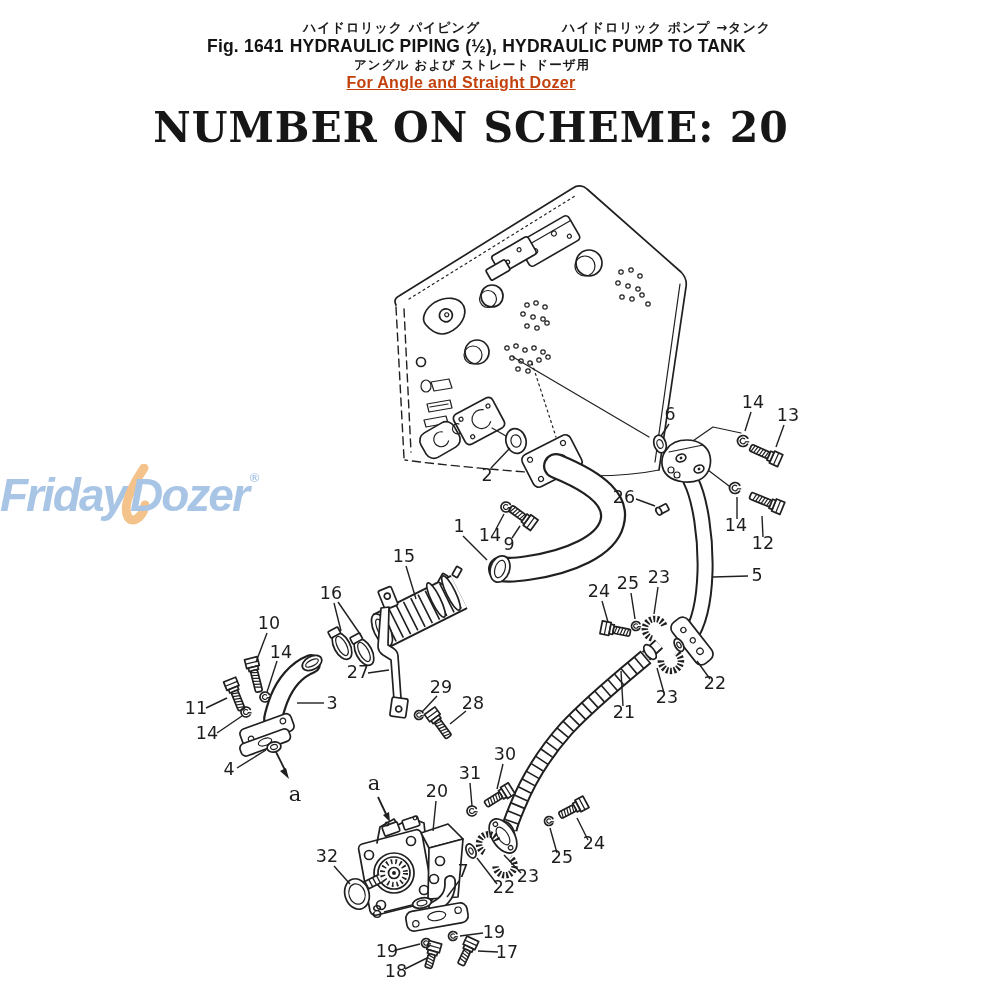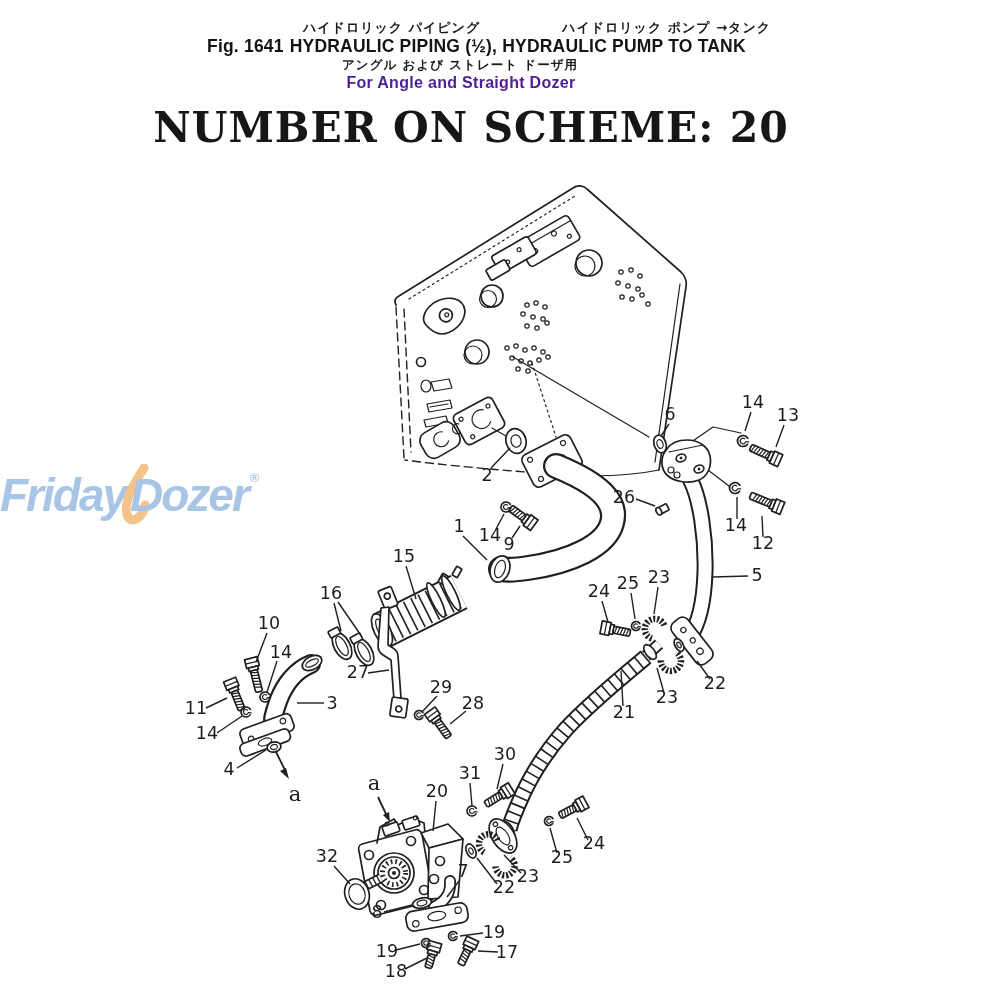--- a/index.html
+++ b/index.html
@@ -5,24 +5,24 @@
   html,body { margin:0; padding:0; background:#e8e8e8; }
   .page { position:relative; width:1000px; height:1001px; background:#ffffff; overflow:hidden;
           font-family:"Liberation Sans", sans-serif; }
   
   .jp-row { position:absolute; left:303px; top:19px; width:468px; display:flex;
             justify-content:space-between; font:bold 13px "DejaVu Sans", sans-serif;
             color:#1a1a1a; letter-spacing:1px; white-space:nowrap; }
   .title-row { position:absolute; left:207px; top:36px; white-space:nowrap;
                font:bold 17.5px "Liberation Sans", sans-serif; color:#141414; letter-spacing:0.2px; }
   .title-row .fig { margin-right:6px; }
-  .jp-sub { position:absolute; left:0; top:57px; width:920px; text-align:center;
+  .jp-sub { position:absolute; left:12px; top:57px; width:920px; text-align:center;
             font:bold 12.5px "DejaVu Sans", sans-serif; color:#1a1a1a; letter-spacing:1px; }
   .sub-en { position:absolute; left:0; top:74px; width:922px; text-align:center;
-            font:bold 16px "Liberation Sans", sans-serif; color:#4c1d95; letter-spacing:0.3px; }
+            font:bold 16px "Liberation Sans", sans-serif; color:#c2410c; letter-spacing:0.3px;text-decoration:underline; }
   .banner { position:absolute; left:0; top:104px; width:942px; text-align:center;
             font:bold 41px "DejaVu Serif", serif; color:#161616; letter-spacing:1px;
             transform:scaleY(1.03); }
   
   .wm { position:absolute; left:0; top:468px; width:1000px; display:flex; align-items:flex-start;
         justify-content:flex-start; z-index:3; mix-blend-mode:multiply; pointer-events:none; }
   .wm-word { font:italic 900 46px "Liberation Sans", sans-serif; letter-spacing:-2px; }
   .wm-reg { font:bold 13px "Liberation Sans", sans-serif; margin-top:2px; margin-left:2px; }
   .wm-swoosh { margin:-4px -22px 0 -14px; }
   

